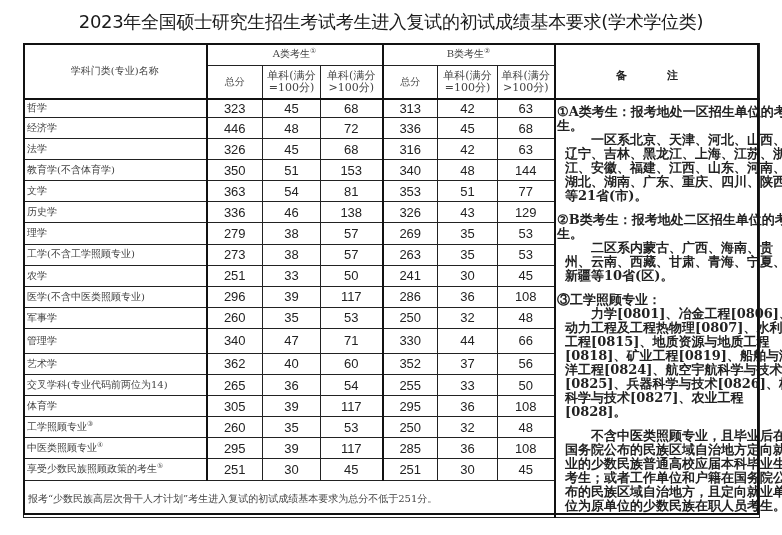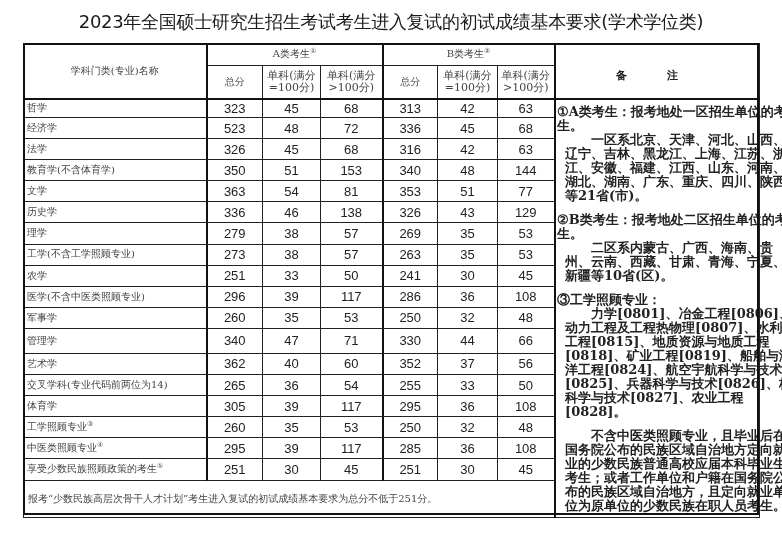--- a/index.html
+++ b/index.html
@@ -75,21 +75,21 @@
         <td class="num thick-l">323</td>
         <td class="num">45</td>
         <td class="num">68</td>
         <td class="num thick-l">313</td>
         <td class="num">42</td>
         <td class="num">63</td>
         <td class="thick-l" rowspan="19"></td>
       </tr>
       <tr style="height: 21.1px;">
         <td class="name"><span>经济学</span><sup></sup></td>
-        <td class="num thick-l">523</td>
+        <td class="num thick-l">446</td>
         <td class="num">48</td>
         <td class="num">72</td>
         <td class="num thick-l">336</td>
         <td class="num">45</td>
         <td class="num">68</td>
       </tr>
       <tr style="height: 21.1px;">
         <td class="name"><span>法学</span><sup></sup></td>
         <td class="num thick-l">326</td>
         <td class="num">45</td>

